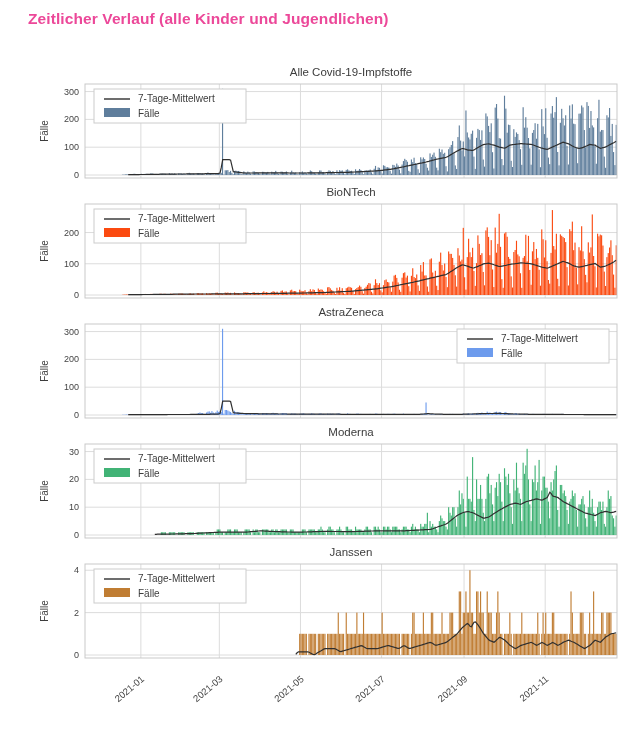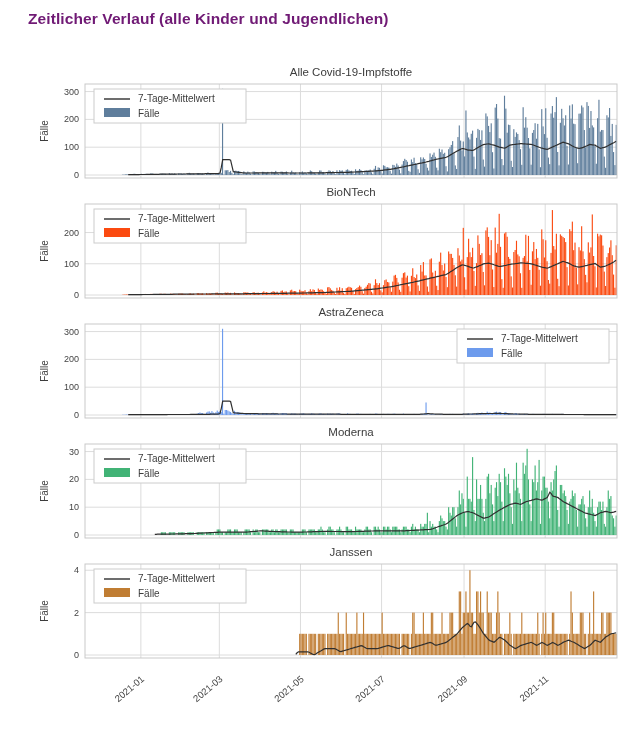--- a/index.html
+++ b/index.html
@@ -14,21 +14,21 @@
     font-weight:bold;
     letter-spacing:0.1px;
   }
   #charts{margin-top:36px;}
   #charts svg{display:block;}
 </style>
 </head>
 <body>
 
 <div class="page">
-  <h1 class="page-title" style="color: #701a75; margin-left: 28px;">Zeitlicher Verlauf (alle Kinder und Jugendlichen)</h1>
+  <h1 class="page-title" style="color: #ec4899; margin-left: 28px;">Zeitlicher Verlauf (alle Kinder und Jugendlichen)</h1>
   <div id="charts">
       <svg width="640" height="120">
         <rect x="85" y="20" width="532" height="94" fill="#ffffff"></rect>
         <line x1="140.86" y1="20" x2="140.86" y2="114" stroke="#dcdcdc" stroke-width="1"></line>
         <line x1="219.33" y1="20" x2="219.33" y2="114" stroke="#dcdcdc" stroke-width="1"></line>
         <line x1="300.46000000000004" y1="20" x2="300.46000000000004" y2="114" stroke="#dcdcdc" stroke-width="1"></line>
         <line x1="381.59" y1="20" x2="381.59" y2="114" stroke="#dcdcdc" stroke-width="1"></line>
         <line x1="464.05" y1="20" x2="464.05" y2="114" stroke="#dcdcdc" stroke-width="1"></line>
         <line x1="545.1800000000001" y1="20" x2="545.1800000000001" y2="114" stroke="#dcdcdc" stroke-width="1"></line>
         <line x1="85" y1="111" x2="617" y2="111" stroke="#dcdcdc" stroke-width="1"></line>

